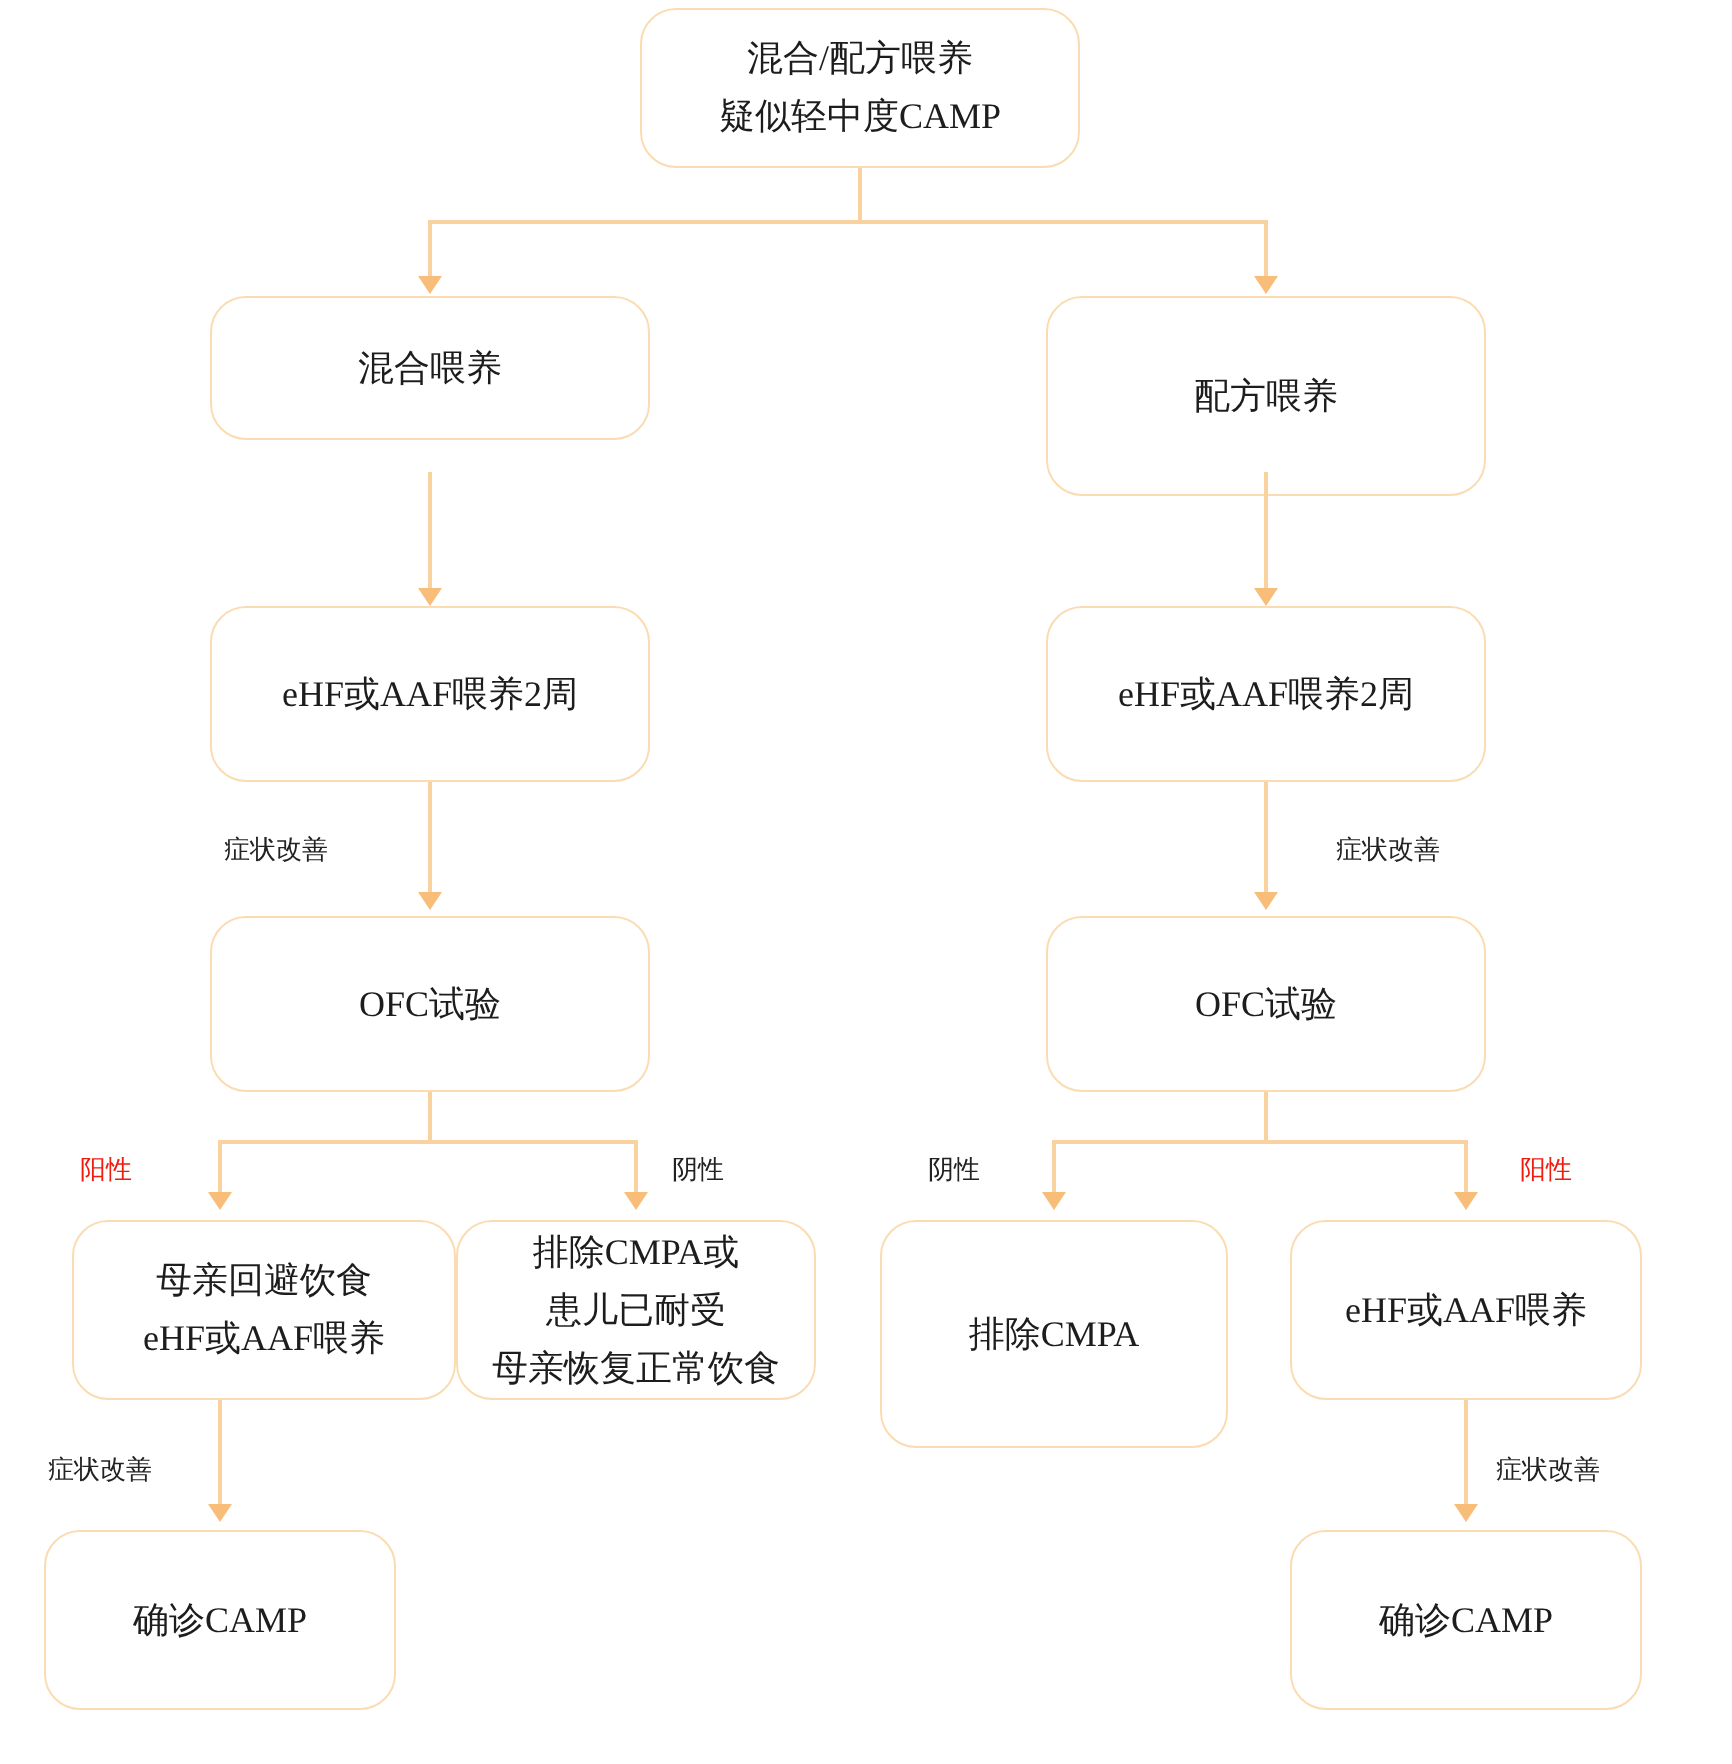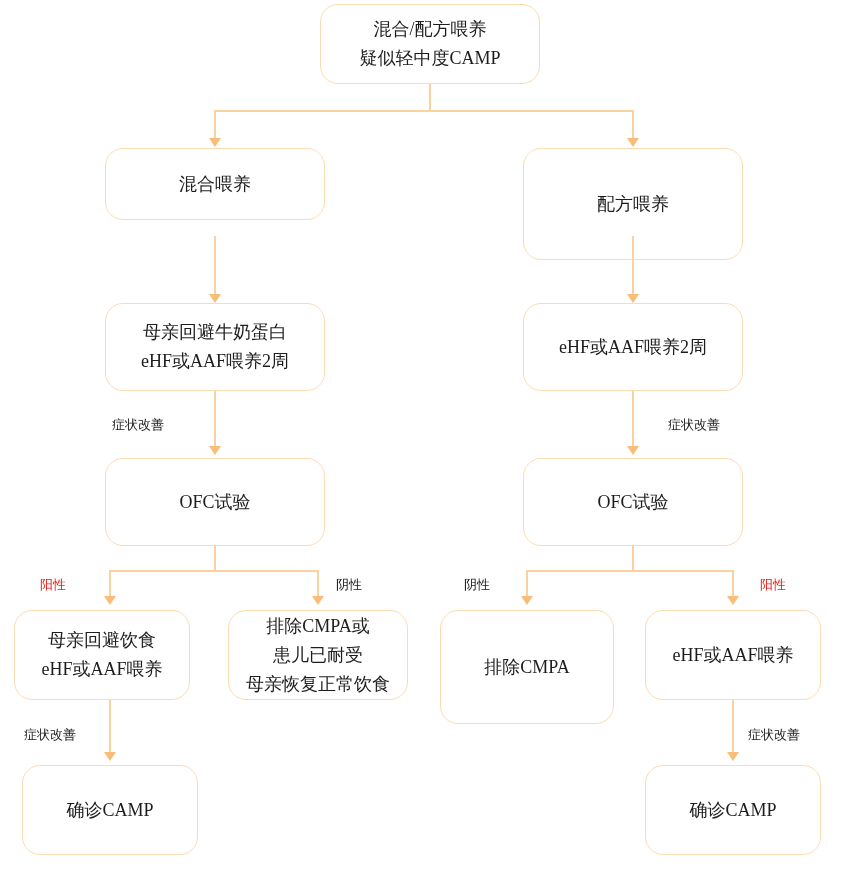--- a/index.html
+++ b/index.html
@@ -36,31 +36,30 @@
   <div class="vline" style="left:429px;top:84px;height:26px"></div>
   <div class="hline" style="left:214px;top:110px;width:420px"></div>
   <div class="vline" style="left:214px;top:110px;height:30px"></div>
   <div class="arrow" style="left:209px;top:138px"></div>
   <div class="vline" style="left:632px;top:110px;height:30px"></div>
   <div class="arrow" style="left:627px;top:138px"></div>
 
   <div class="node" style="left:105px;top:148px;width:220px;height:72px">
     <span>混合喂养</span>
   </div>
-  <div class="node" style="left:523px;top:148px;width:220px;height:112px">
+  <div class="node" style="left:523px;top:148px;width:220px;height:100px">
     <span>配方喂养</span>
   </div>
 
   <div class="vline" style="left:214px;top:236px;height:58px"></div>
   <div class="arrow" style="left:209px;top:294px"></div>
   <div class="vline" style="left:632px;top:236px;height:58px"></div>
   <div class="arrow" style="left:627px;top:294px"></div>
 
   <div class="node" style="left:105px;top:303px;width:220px;height:88px">
-    <span>母亲回避牛奶蛋白</span>
     <span>eHF或AAF喂养2周</span>
   </div>
   <div class="node" style="left:523px;top:303px;width:220px;height:88px">
     <span>eHF或AAF喂养2周</span>
   </div>
 
   <div class="vline" style="left:214px;top:391px;height:55px"></div>
   <div class="arrow" style="left:209px;top:446px"></div>
   <div class="edge-label" style="left:112px;top:414px">症状改善</div>
 
@@ -86,21 +85,21 @@
 
   <div class="vline" style="left:632px;top:546px;height:26px"></div>
   <div class="hline" style="left:526px;top:570px;width:208px"></div>
   <div class="vline" style="left:526px;top:570px;height:28px"></div>
   <div class="arrow" style="left:521px;top:596px"></div>
   <div class="vline" style="left:732px;top:570px;height:28px"></div>
   <div class="arrow" style="left:727px;top:596px"></div>
   <div class="edge-label" style="left:464px;top:574px">阴性</div>
   <div class="edge-label red" style="left:760px;top:574px">阳性</div>
 
-  <div class="node" style="left:14px;top:610px;width:176px;height:90px">
+  <div class="node" style="left:36px;top:610px;width:192px;height:90px">
     <span>母亲回避饮食</span>
     <span>eHF或AAF喂养</span>
   </div>
   <div class="node" style="left:228px;top:610px;width:180px;height:90px">
     <span>排除CMPA或</span>
     <span>患儿已耐受</span>
     <span>母亲恢复正常饮食</span>
   </div>
   <div class="node" style="left:440px;top:610px;width:174px;height:114px">
     <span>排除CMPA</span>

